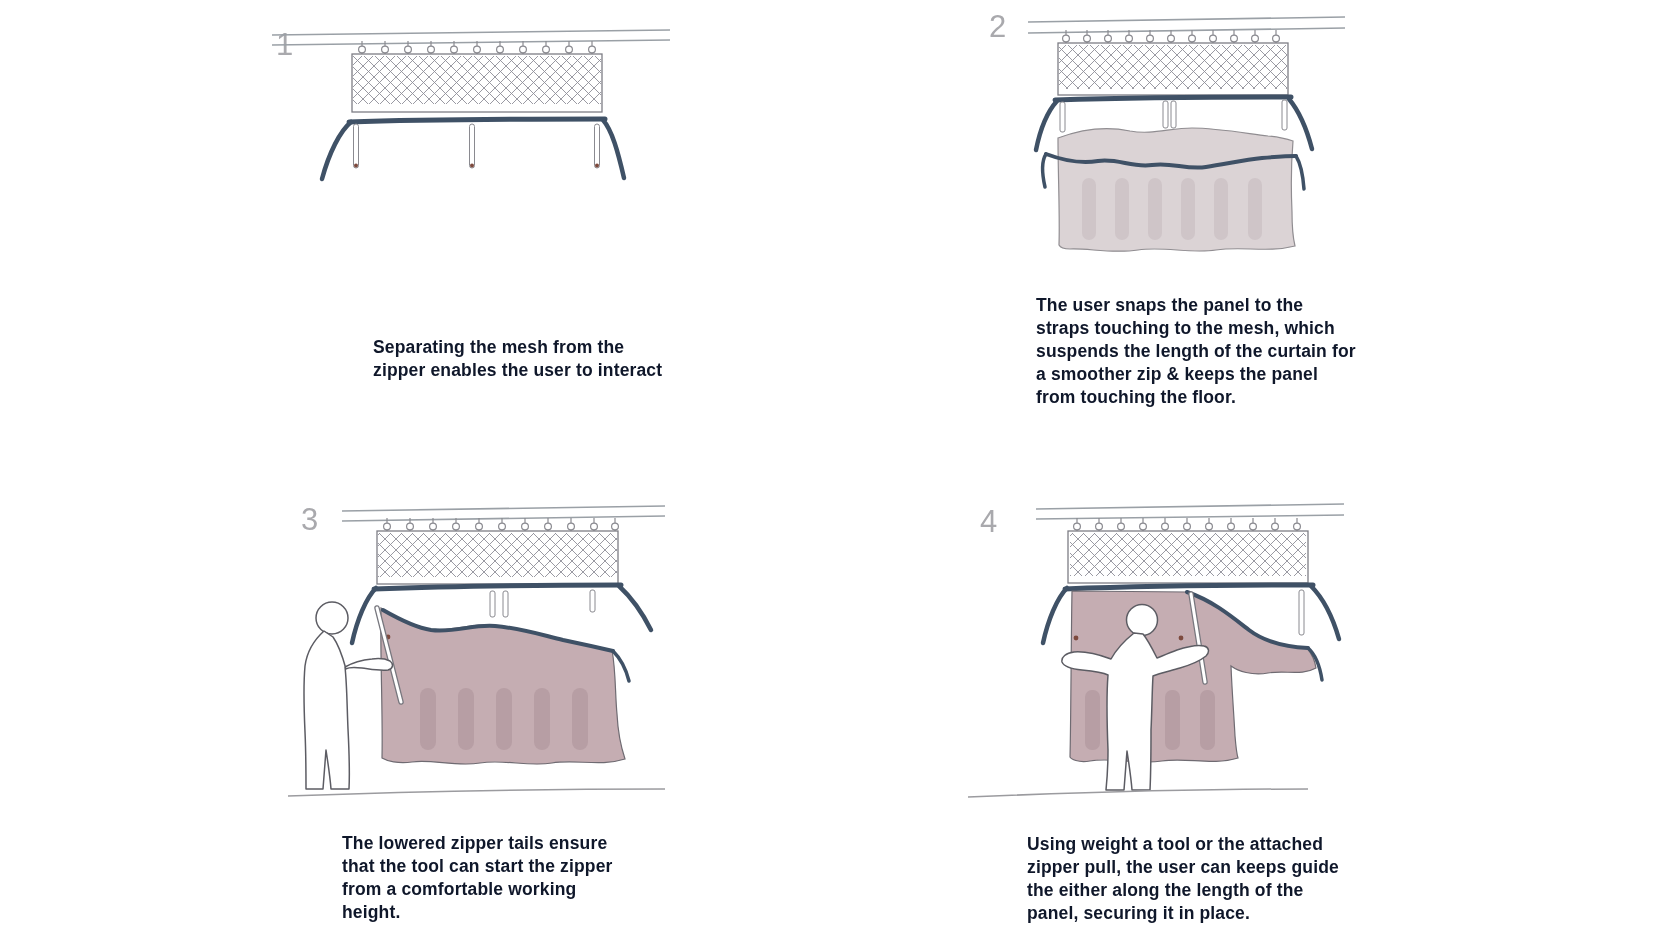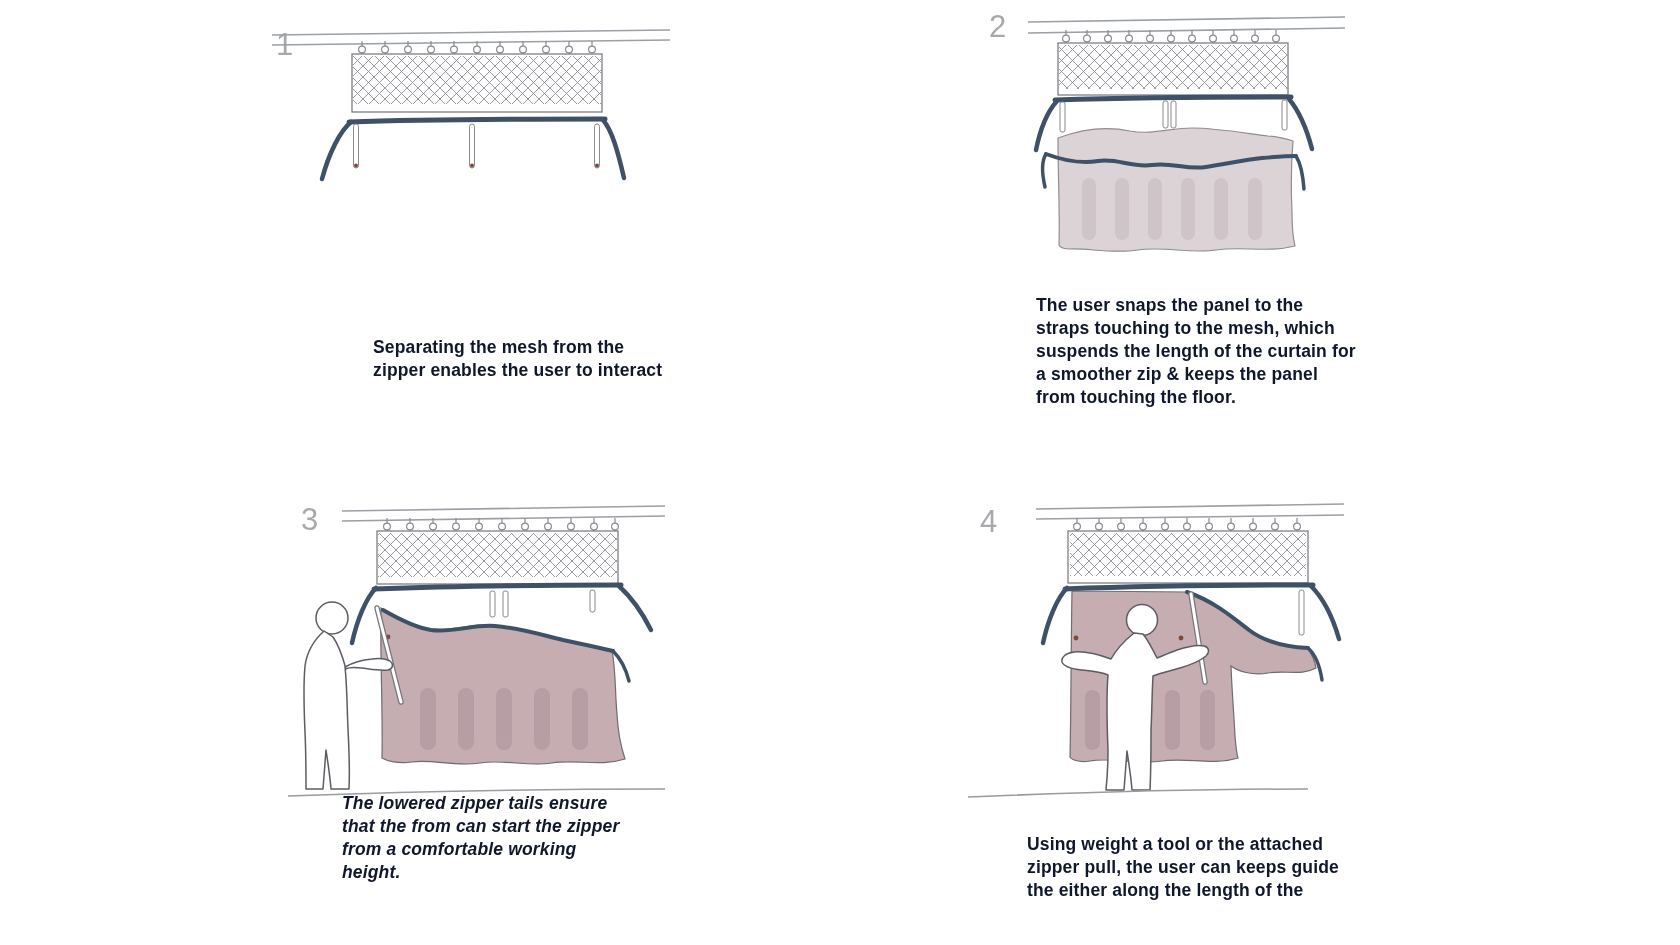--- a/index.html
+++ b/index.html
@@ -217,23 +217,23 @@
         <line x1="377" y1="608" x2="401" y2="702" stroke="#77777e" stroke-width="5.5"></line>
         <line x1="377" y1="608" x2="401" y2="702" stroke="#ffffff" stroke-width="3"></line>
       </g>
       <g fill="#ffffff" stroke="#5c5c63" stroke-width="1.5" stroke-linejoin="round">
         <circle cx="332" cy="618" r="16"></circle>
         <path d="M324,631 C314,640 307,651 305,666 C303,688 304,710 305,732 C306,754 306,772 306,789 L323,789 C324,776 325,763 326,750 C328,763 330,776 331,789 L349,789 C350,769 349,749 348,729 C347,707 347,685 345,667 C352,663 362,660 372,659 C380,658 386,659 390,661 C394,664 393,669 388,670 C379,671 370,669 362,668 C354,667 349,667 346,669 C343,658 338,644 333,637 Z"></path>
       </g>
       <path d="M288,796 C420,791 560,789 665,789" stroke="#9b9b9f" stroke-width="1.5" fill="none"></path>
     </svg>
 
-    <div class="caption" style="left:342px;top:792px;font-style:italic;">
+    <div class="caption" style="left:342px;top:832px;">
       <div>The lowered zipper tails ensure</div>
-      <div>that the from can start the zipper</div>
+      <div>that the tool can start the zipper</div>
       <div>from a comfortable working</div>
       <div>height.</div>
     </div>
   </div>
 
   <div class="step">
     <div class="step-num" style="left:980px;top:504px;">4</div>
 
     <svg width="420" height="310" style="left:930px;top:495px;" viewBox="930 495 420 310">
       <defs>
@@ -298,16 +298,17 @@
         <circle cx="1142" cy="620" r="15.5"></circle>
         <path d="M1134,633 C1124,641 1116,650 1111,659 C1100,655 1086,651 1074,652 C1066,653 1061,657 1062,662 C1064,667 1072,669 1082,670 C1092,671 1102,672 1108,675 C1106,700 1107,725 1108,750 C1108,768 1107,780 1106,790 L1124,790 C1125,777 1126,764 1127,751 C1129,764 1131,777 1132,790 L1150,790 C1151,770 1151,750 1151,730 C1152,710 1152,692 1153,676 C1160,673 1170,671 1180,668 C1190,665 1200,661 1206,656 C1210,652 1209,647 1204,646 C1196,644 1186,647 1177,650 C1169,653 1162,656 1157,658 C1153,650 1148,640 1143,634 Z"></path>
       </g>
       <path d="M968,797 C1090,792 1210,789 1308,789" stroke="#9b9b9f" stroke-width="1.5" fill="none"></path>
     </svg>
 
     <div class="caption" style="left:1027px;top:833px;">
       <div>Using weight a tool or the attached</div>
       <div>zipper pull, the user can keeps guide</div>
       <div>the either along the length of the</div>
+      <div>panel, securing it in place.</div>
     </div>
   </div>
 
 </div>
 
 </body></html>

